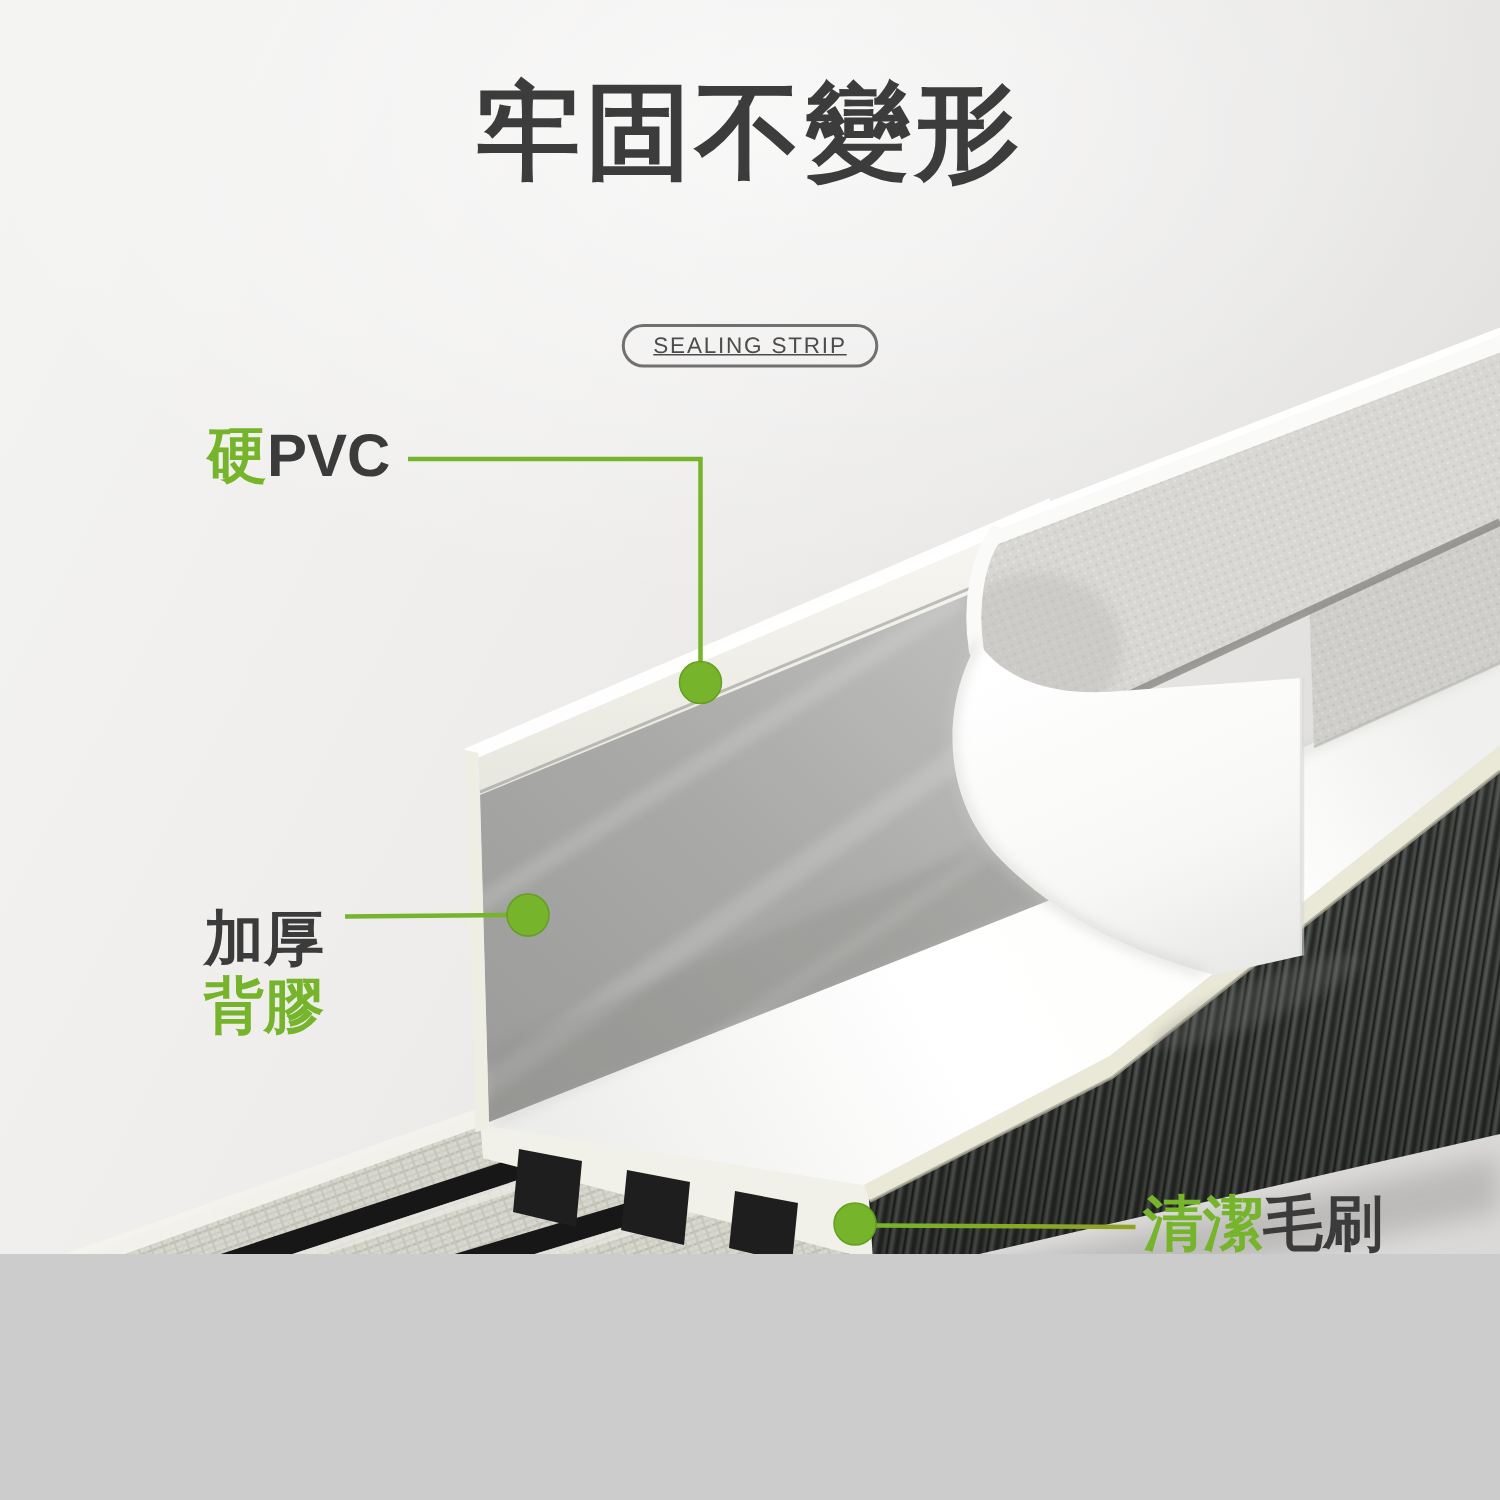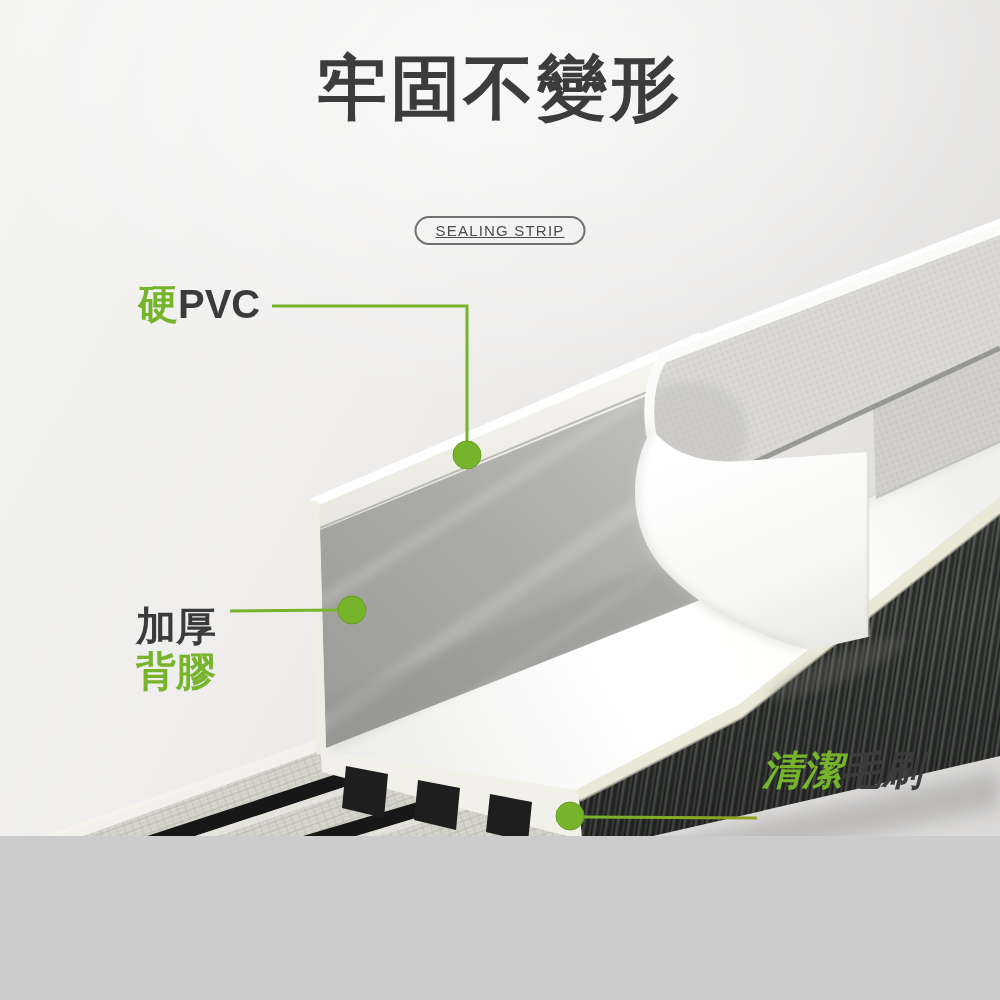--- a/index.html
+++ b/index.html
@@ -16,21 +16,21 @@
   .subtitle{top:136px;font-size:40px;font-weight:600;letter-spacing:1px;}
   .badge{
     position:absolute;top:216px;left:50%;transform:translateX(-50%);
     border:2px solid #707070;border-radius:18px;padding:4px 19px;
     font-size:15px;letter-spacing:1.2px;color:#4c4c4c;background:transparent;white-space:nowrap;text-decoration:underline;
   }
   .callout{position:absolute;font-size:40px;font-weight:700;color:#3b3b3b;line-height:1.12;white-space:nowrap;}
   .green{color:#76b42c;}
   .lbl-pvc{left:138px;top:282px;}
   .lbl-adhesive{left:136px;top:584px;margin-top:20px;}
-  .lbl-brush{left:762px;top:748px;font-style:italic;}
+  .lbl-brush{left:762px;top:794px;}
 </style>
 </head>
 <body>
 
 <div class="stage">
 
   <svg width="1000" height="1000" viewBox="0 0 1000 1000">
     <defs>
       <filter id="soft" x="-30%" y="-30%" width="160%" height="160%">
           <feGaussianBlur stdDeviation="9"></feGaussianBlur>

